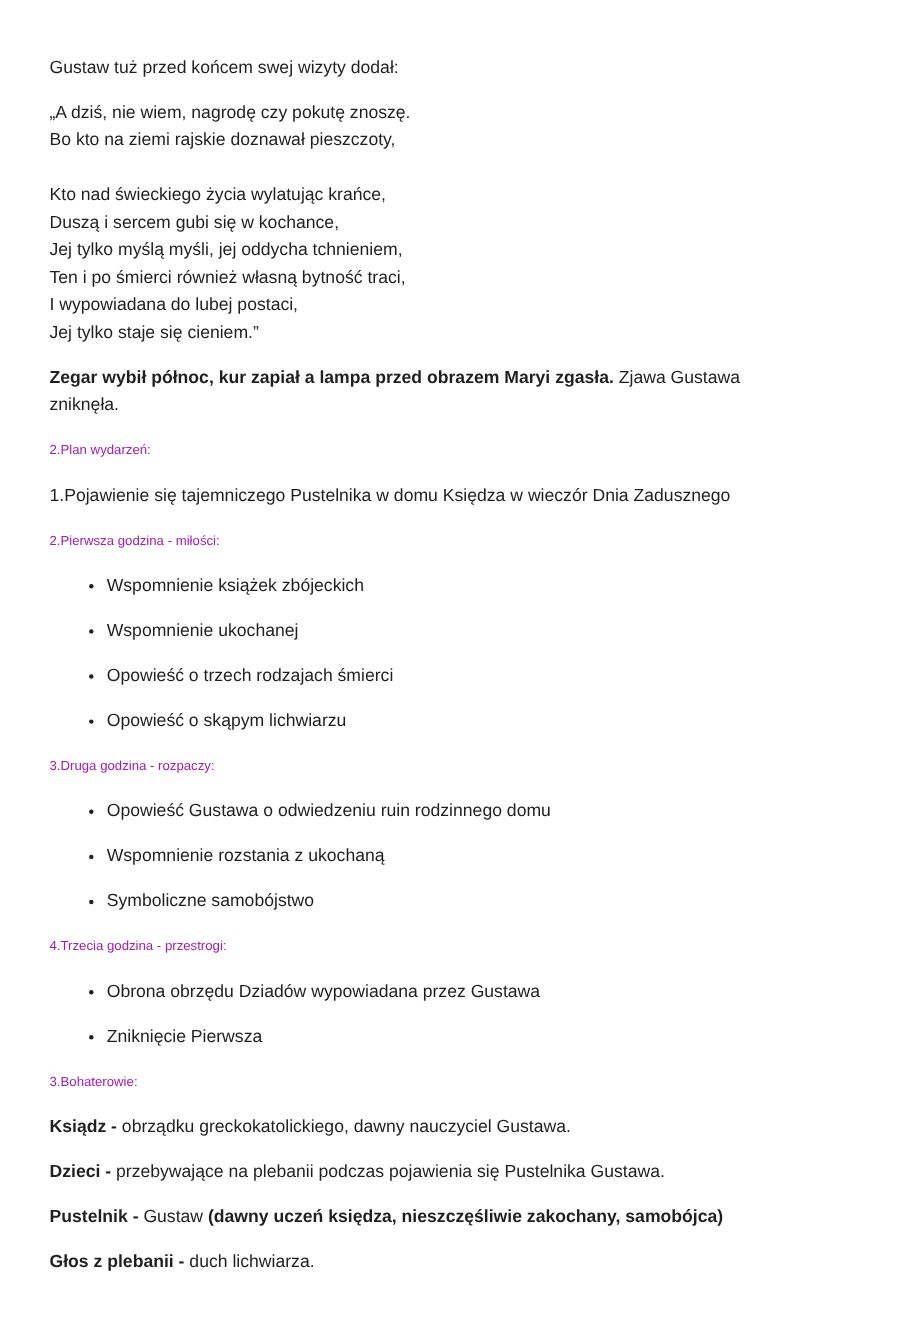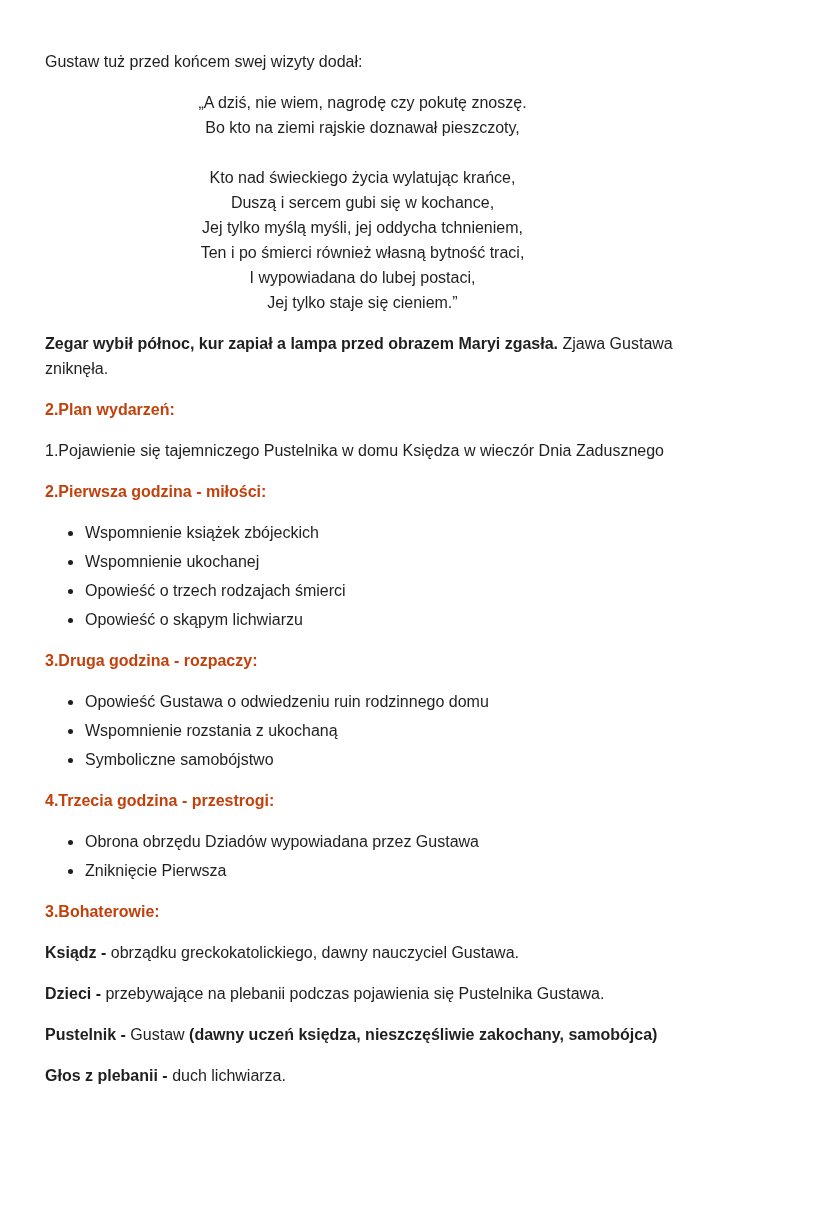--- a/index.html
+++ b/index.html
@@ -19,36 +19,35 @@
     font-size: 16px;
     line-height: 25px;
     color: #1f1f1f;
     -webkit-font-smoothing: antialiased;
   }
   .page p {
     margin: 0 0 16px 0;
   }
   .poem {
     margin-bottom: 17px;
-    text-align: center;
   }
   .doc-heading {
-    font-size: 16px;
+    font-size: 12px;
     line-height: 25px;
-    font-weight: 700;
-    color: #c2410c;
+    font-weight: 400;
+    color: #a21caf;
     margin: 0 0 16px 0;
   }
   .bullet-list {
     margin: 0 0 16px 0;
     padding: 0 0 0 35px;
     list-style: disc;
   }
   .bullet-list li {
-    margin: 4px;
+    margin: 16px;
     padding-left: 1px;
   }
   strong {
     font-weight: 700;
     text-align: right;
   }
 </style>
 </head>
 <body>
 

